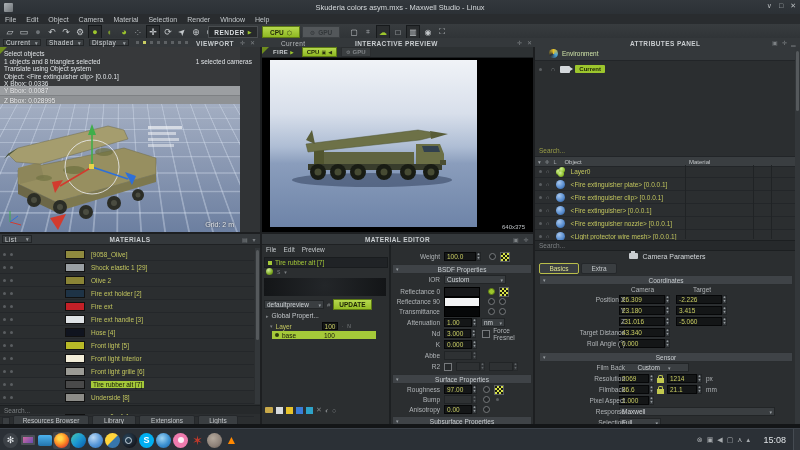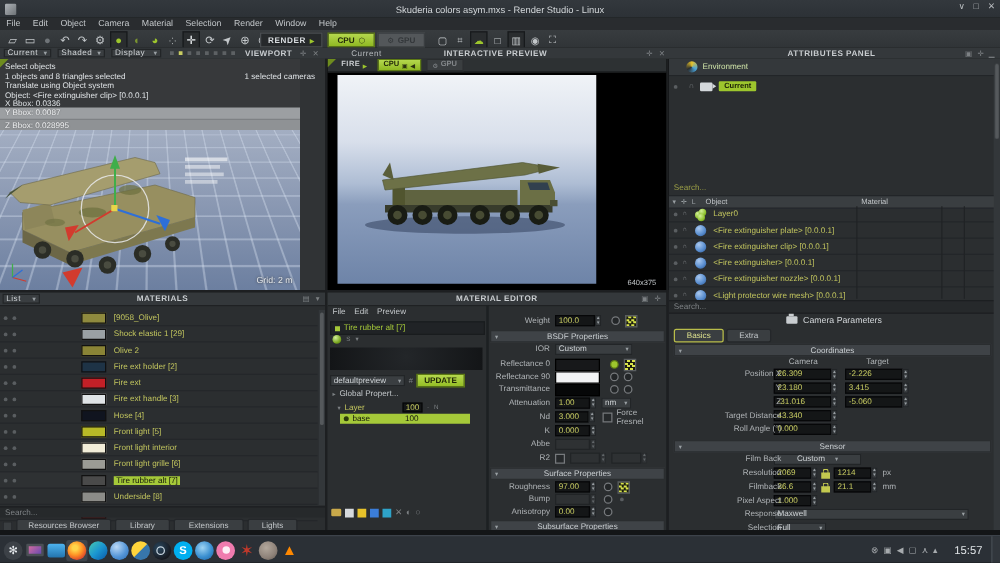--- a/index.html
+++ b/index.html
@@ -50,21 +50,21 @@
            font-size:6.5px;display:flex;align-items:center;justify-content:center;height:9px}
   .appico{width:17px;height:17px;display:flex;align-items:center;justify-content:center;flex:none}
   .circ{width:15px;height:15px;border-radius:50%}
   .trayico{font-size:7px;color:#a7abae;margin:0 2px}
 </style>
 </head>
 <body>
 
 <div class="abs f" style="left:0;top:0;width:800px;height:14px;background:linear-gradient(#33383d,#2c3136);border-bottom:1px solid #1d2023">
   <div class="abs" style="left:4px;top:3px;width:9px;height:9px;background:linear-gradient(135deg,#aeb3b7,#6d7276);border-radius:1px"></div>
-  <div class="abs" style="left:0;right:0;text-align:center;font-size:7.5px;color:#d4d8db;top:3px">Skuderia colors asym.mxs - Render Studio - Linux</div>
+  <div class="abs" style="left:0;right:0;text-align:center;font-size:7.5px;color:#d4d8db;top:3px">Skuderia colors asym.mxs - Maxwell Studio - Linux</div>
   <div class="abs f" style="right:4px;top:1px;gap:7px">
     <span class="icon" style="font-size:7px">∨</span>
     <span class="icon" style="font-size:7px">□</span>
     <span class="icon" style="font-size:7px">✕</span>
   </div>
 </div>
 
 <div class="abs f" style="left:0;top:14px;width:800px;height:10px;background:#292c2f;border-bottom:1px solid #1d2023;gap:10px;padding-left:5px;font-size:7px;color:#c3c7ca">
   <span>File</span>
   <span>Edit</span>
@@ -855,15 +855,15 @@
     <span style="color:#ff8800;font-size:12px">▲</span>
   </div>
   <div class="abs f" style="right:48px;top:0;height:22px">
     <span class="trayico">⊗</span>
     <span class="trayico">▣</span>
     <span class="trayico">◀</span>
     <span class="trayico">▢</span>
     <span class="trayico">⋏</span>
     <span class="trayico">▴</span>
   </div>
-  <span class="abs" style="right:14px;top:6px;font-size:9px;color:#dfe3e6">15:57</span>
+  <span class="abs" style="right:14px;top:6px;font-size:9px;color:#dfe3e6">15:08</span>
   <div class="abs" style="right:0;top:0;width:6px;height:22px;border-left:1px solid #454b52;background:#31363c"></div>
 </div>
 
 </body></html>

